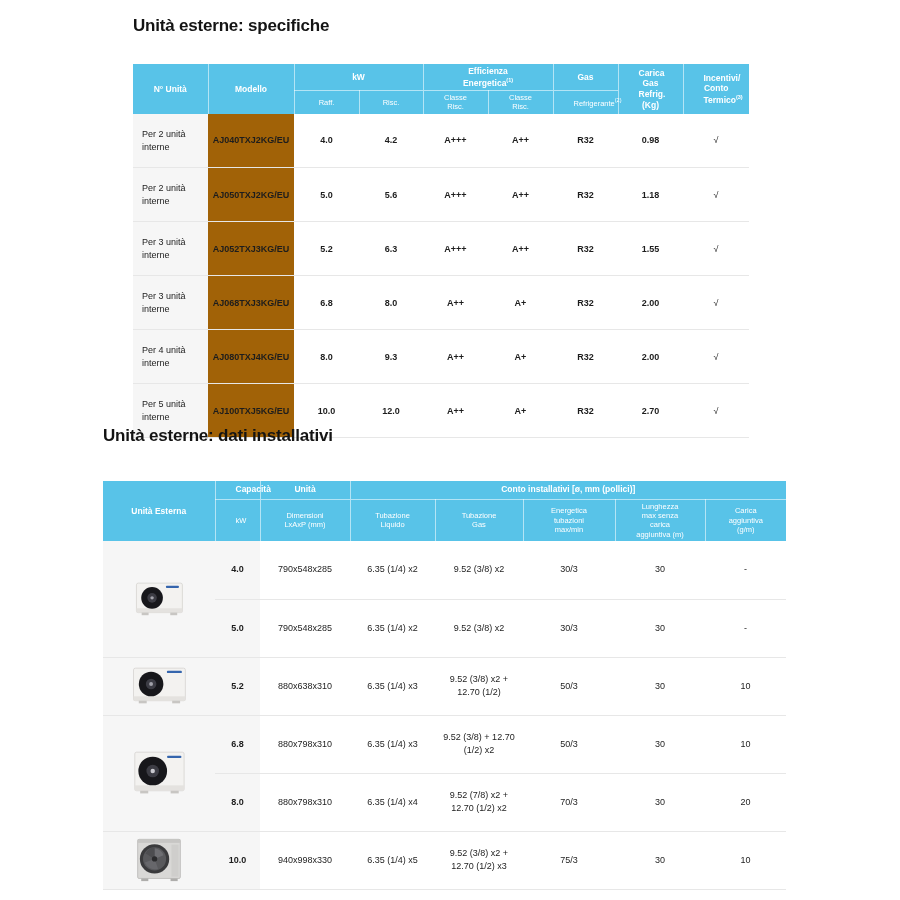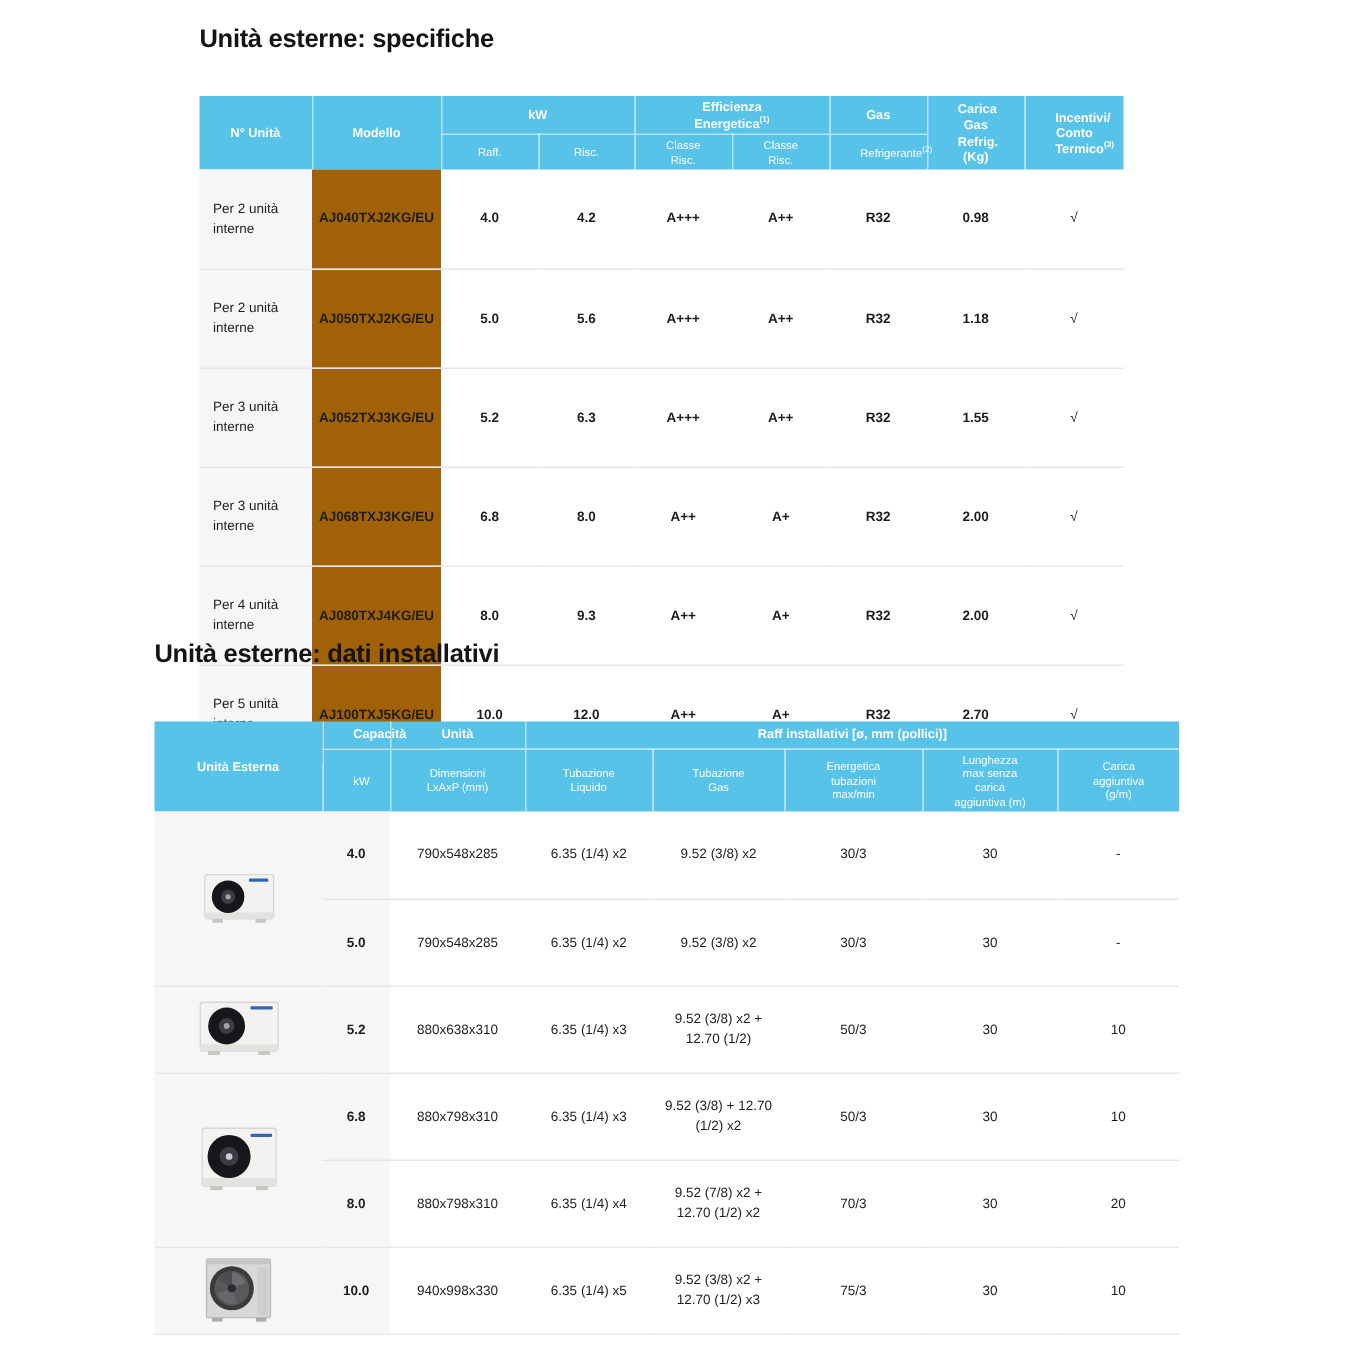--- a/index.html
+++ b/index.html
@@ -26,21 +26,21 @@
 
   table.spec td {
     border-top:1px solid #e7e7e7; text-align:center; vertical-align:middle;
     font-size:9px; color:#1d1d1d; padding:2px 4px; line-height:1.4;
   }
   table.spec tbody tr:first-child td { border-top:none; }
   table.spec tbody tr:last-child td { border-bottom:1px solid #e7e7e7; }
 
   #table1 tr.grprow { height:16px; }
   #table1 tr.subrow { height:17px; }
-  #table1 tbody tr { height:66px; }
+  #table1 tbody tr { height:54px; }
   #table2 tr.grprow { height:18px; }
   #table2 tr.subrow { height:22px; }
   #table2 tbody tr { height:58px; }
 
   .c-unit  { background:#f6f6f6; text-align:left !important; padding-left:9px !important; font-weight:400; font-size:8.5px; }
   .c-model { background:#a16207; font-weight:700; }
   .c-val   { font-weight:700; }
   .c-check { font-weight:400; font-size:10px; }
   .c-img   { background:#f6f6f6; }
   .c-cap   { background:#f6f6f6; font-weight:700; }
@@ -164,21 +164,21 @@
       <col style="width:88px">
         <col style="width:92px">
         <col style="width:90px">
         <col style="width:81px">
     </colgroup>
     <thead>
       <tr class="grprow">
         <th rowspan="2" class="no-left">Unità Esterna</th>
         <th class="grp">Capacità</th>
         <th class="grp">Unità</th>
-        <th colspan="5" class="grp">Raff installativi [ø, mm (pollici)]</th>
+        <th colspan="5" class="grp">Conto installativi [ø, mm (pollici)]</th>
       </tr>
       <tr class="subrow">
         <th>kW</th>
         <th>Dimensioni LxAxP (mm)</th>
         <th>Tubazione Liquido</th>
         <th>Tubazione Gas</th>
         <th>Energetica tubazioni max/min</th>
         <th>Lunghezza max senza carica aggiuntiva (m)</th>
         <th>Carica aggiuntiva (g/m)</th>
       </tr>

